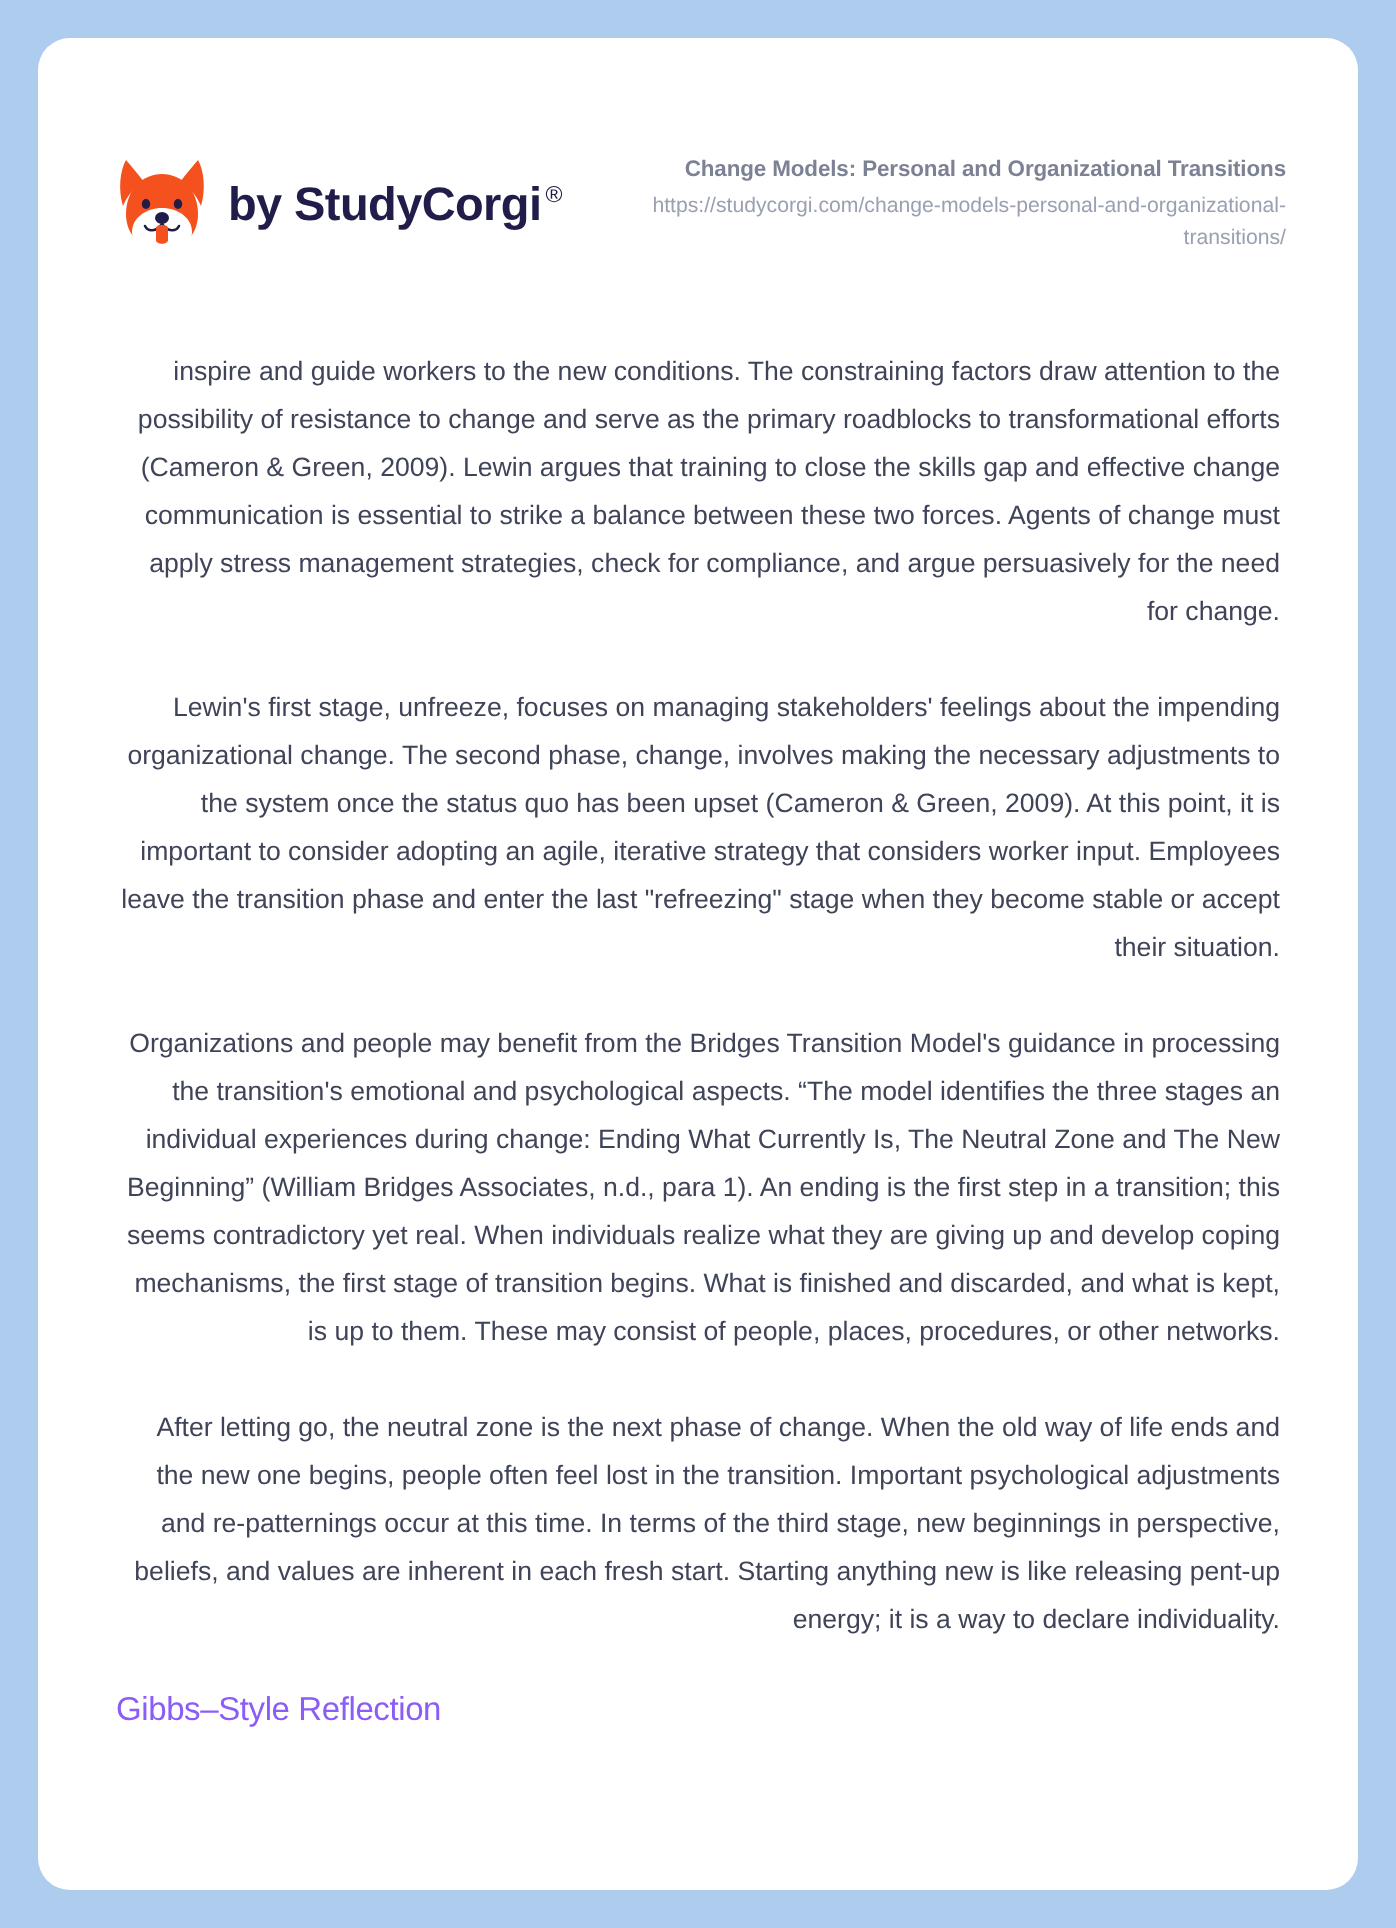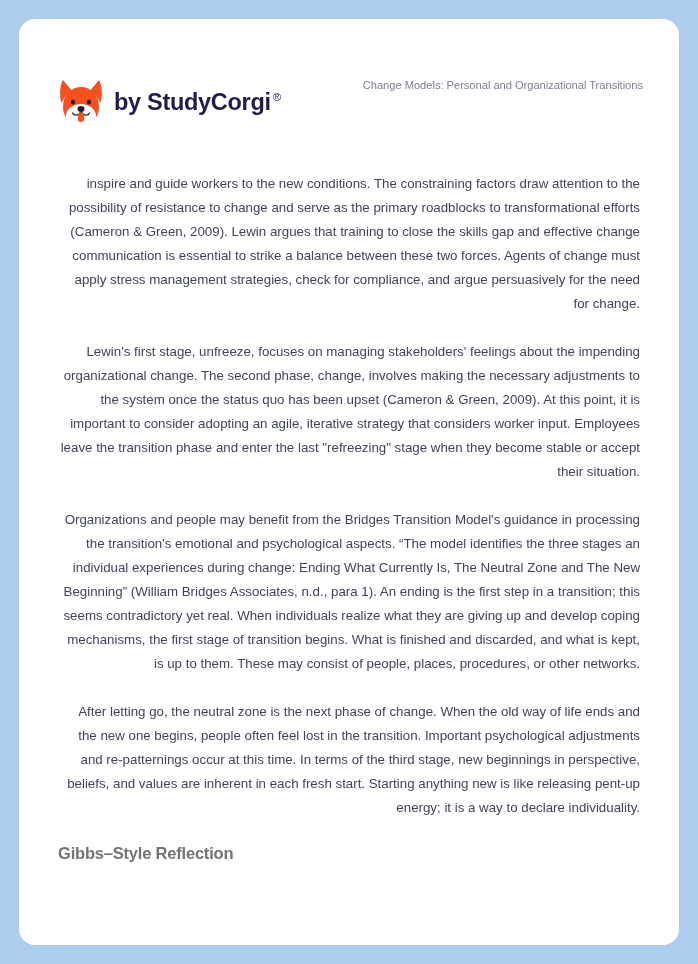--- a/index.html
+++ b/index.html
@@ -61,21 +61,21 @@
     letter-spacing: 0;
   }
   .header-meta {
     text-align: right;
     flex: 0 1 auto;
     max-width: 340px;
     margin-top: 4px;
   }
   .header-title {
     font-size: 11.2px;
-    font-weight: normal;
+    font-weight: bold;
     color: #7c8194;
     line-height: 1.35;
     letter-spacing: -0.05px;
   }
   .header-url {
     font-size: 10.6px;
     color: #9aa0b2;
     line-height: 1.5;
     margin-top: 3px;
     word-break: break-word;
@@ -88,22 +88,22 @@
   }
   .doc-body p {
     font-size: 13.3px;
     line-height: 24px;
     color: #3f4458;
     margin: 0 0 24px 0;
     text-align: right;
   }
   .section-heading {
     font-size: 16.5px;
-    font-weight: bold;
-    color: #737373;
+    font-weight: normal;
+    color: #8b5cf6;
     margin: 10px 0 0 0;
     letter-spacing: -0.2px;
   }
 </style>
 </head>
 <body>
 
 <div class="page-card">
 
   <div class="doc-header">
@@ -129,20 +129,21 @@
           <path d="M46 68 C52 76 60 76 63 70" stroke="#211d4b" stroke-width="2.6" fill="none" stroke-linecap="round"></path>
 
           <path d="M40 72 C40 68 52 68 52 72 L52 84 C52 89 40 89 40 84 Z" fill="#f4511e"></path>
         </svg>
       </span>
       <span class="brand-wordmark"><span>by StudyCorgi</span><span class="brand-reg">®</span></span>
     </div>
 
     <div class="header-meta">
       <div class="header-title">Change Models: Personal and Organizational Transitions</div>
+      <div class="header-url">https://studycorgi.com/change-models-personal-and-organizational-transitions/</div>
     </div>
 
   </div>
 
   <div class="doc-body">
     <p>inspire and guide workers to the new conditions. The constraining factors draw attention to the possibility of resistance to change and serve as the primary roadblocks to transformational efforts (Cameron &amp; Green, 2009). Lewin argues that training to close the skills gap and effective change communication is essential to strike a balance between these two forces. Agents of change must apply stress management strategies, check for compliance, and argue persuasively for the need for change.</p>
     <p>Lewin's first stage, unfreeze, focuses on managing stakeholders' feelings about the impending organizational change. The second phase, change, involves making the necessary adjustments to the system once the status quo has been upset (Cameron &amp; Green, 2009). At this point, it is important to consider adopting an agile, iterative strategy that considers worker input. Employees leave the transition phase and enter the last "refreezing" stage when they become stable or accept their situation.</p>
     <p>Organizations and people may benefit from the Bridges Transition Model's guidance in processing the transition's emotional and psychological aspects. “The model identifies the three stages an individual experiences during change: Ending What Currently Is, The Neutral Zone and The New Beginning” (William Bridges Associates, n.d., para 1). An ending is the first step in a transition; this seems contradictory yet real. When individuals realize what they are giving up and develop coping mechanisms, the first stage of transition begins. What is finished and discarded, and what is kept, is up to them. These may consist of people, places, procedures, or other networks.</p>
     <p>After letting go, the neutral zone is the next phase of change. When the old way of life ends and the new one begins, people often feel lost in the transition. Important psychological adjustments and re-patternings occur at this time. In terms of the third stage, new beginnings in perspective, beliefs, and values are inherent in each fresh start. Starting anything new is like releasing pent-up energy; it is a way to declare individuality.</p>
     <h2 class="section-heading">Gibbs–Style Reflection</h2>

